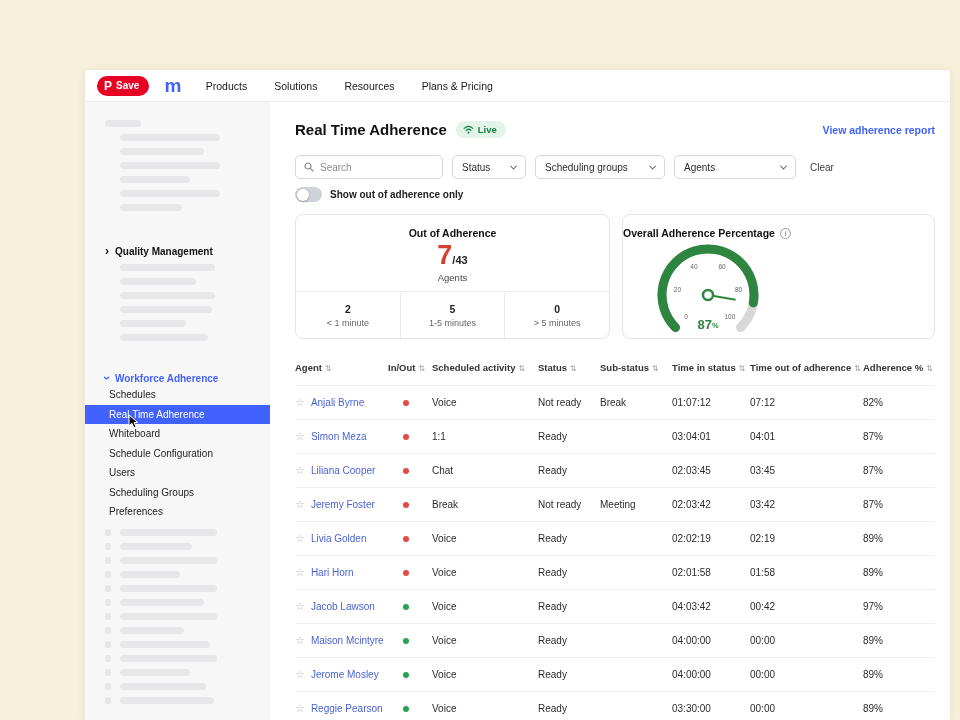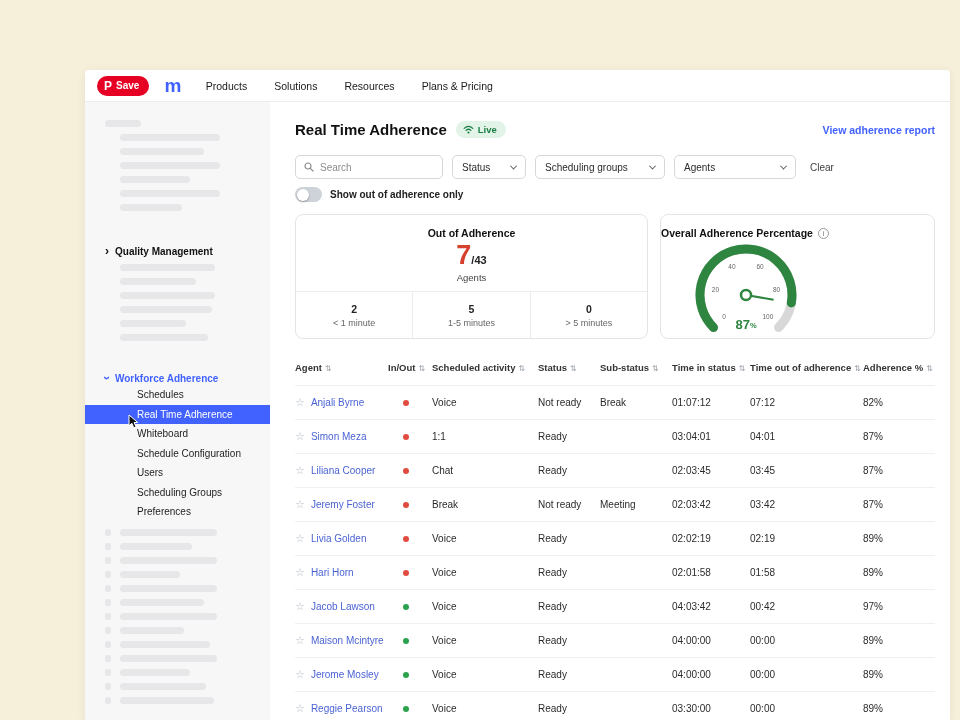--- a/index.html
+++ b/index.html
@@ -34,21 +34,21 @@
   
   .sk-row { display:flex; align-items:center; height:14px; padding-left:20px; }
   .sk-bar { height:7px; border-radius:3.5px; background:#e7e7e9; display:block; }
   .sk-tick { width:6px; height:7px; border-radius:2px; background:#e7e7e9; margin-right:9px; display:block; }
   .side-header { display:flex; align-items:center; gap:6px; padding-left:20px; height:14px; font-size:10px; font-weight:700; color:#111; }
   .side-header.qm { margin-top:30px; }
   .side-header.wm { margin-top:27px; color:#4262ff; }
   .chev-glyph { font-size:12px; line-height:1; display:inline-block; }
   .chev-down { transform:rotate(90deg); }
   #wm-items { }
-  .side-item { height:19.5px; display:flex; align-items:center; padding-left:52px; font-size:10px; color:#1d1d1d; position:relative; }
+  .side-item { height:19.5px; display:flex; align-items:center; padding-left:24px; font-size:10px; color:#1d1d1d; position:relative; }
   .side-item.selected { background:#4262ff; color:#fff; }
   .cursor-icon { position:absolute; left:43px; top:9px; }
   #sk-b { padding-top:2px; }
   #sk-c { padding-top:4px; }
   
   .title-row { display:flex; align-items:center; }
   .page-title { font-size:15px; font-weight:800; color:#111; }
   .live { background:#e2f4e8; color:#1b7f45; font-size:9.5px; font-weight:700; border-radius:10px; padding:3px 9px 3px 7px; display:inline-flex; align-items:center; gap:4px; margin-left:9px; }
   .report-link { margin-left:auto; color:#4262ff; font-size:10.5px; font-weight:600; text-decoration:none; }
   
@@ -58,21 +58,21 @@
   .dd { height:24px; border:1px solid #d7d7d7; border-radius:5px; display:flex; align-items:center; justify-content:space-between; padding:0 9px; font-size:10px; color:#2b2b2b; background:#fff; }
   .dd1 { width:74px; } .dd2 { width:130px; } .dd3 { width:122px; }
   .clear { font-size:10px; color:#3c3c3c; margin-left:5px; }
   .toggle-row { margin-top:8px; display:flex; align-items:center; gap:8px; height:15px; }
   .toggle { width:27px; height:15px; border-radius:8px; background:#ced3d9; position:relative; display:inline-block; }
   .knob { position:absolute; left:1.5px; top:1.5px; width:12px; height:12px; border-radius:50%; background:#fff; box-shadow:0 1px 2px rgba(0,0,0,.3); }
   .toggle-label { font-size:10px; font-weight:600; color:#222; }
   
   .cards { display:flex; gap:12px; margin-top:12px; }
   .card { border:1px solid #e4e4e4; border-radius:8px; background:#fff; height:125px; }
-  .card1 { width:353px; display:flex; flex-direction:column; }
+  .card1 { width:315px; display:flex; flex-direction:column; }
   .card-title { text-align:center; font-size:10.5px; font-weight:700; margin-top:12px; color:#111; }
   .big-row { display:flex; justify-content:center; align-items:baseline; margin-top:3px; }
   .big-num { color:#d6402e; font-size:27px; font-weight:800; line-height:1; }
   .big-total { font-size:11px; font-weight:700; color:#222; }
   .agents-label { text-align:center; font-size:9.5px; color:#444; margin-top:3px; }
   .breakdown { margin-top:auto; border-top:1px solid #ececec; display:flex; height:47px; }
   .bcol { flex:1; display:flex; flex-direction:column; align-items:center; justify-content:center; gap:3px; }
   .bcol + .bcol { border-left:1px solid #ececec; }
   .bval { font-size:10.5px; font-weight:700; color:#222; }
   .blabel { font-size:9px; color:#666; }

